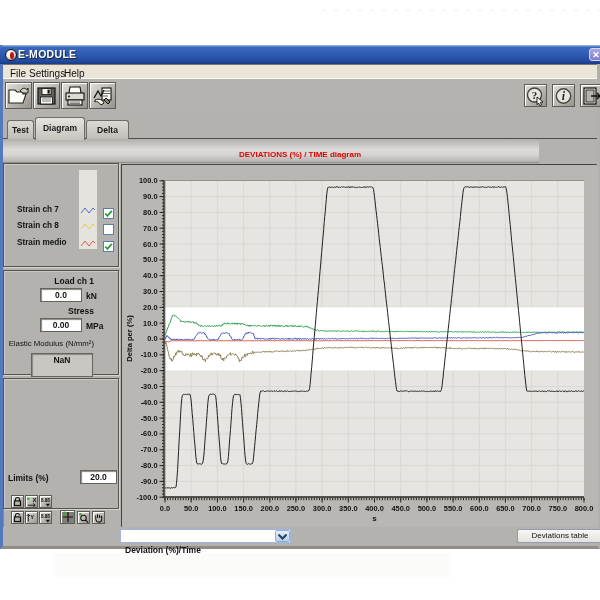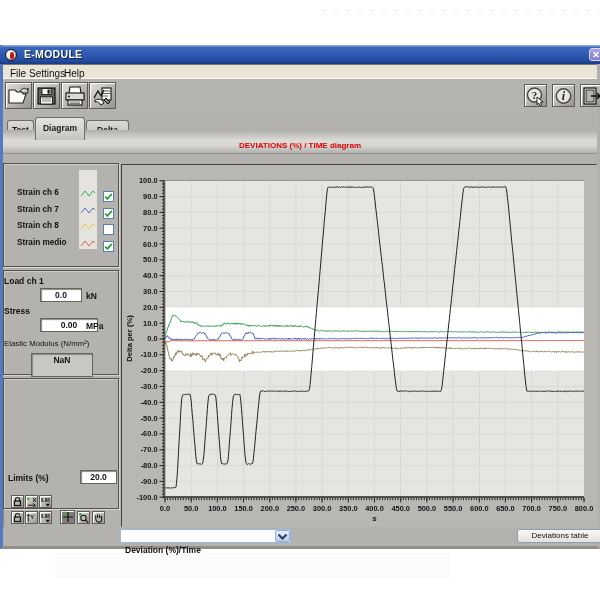--- a/index.html
+++ b/index.html
@@ -6,56 +6,56 @@
 .abs { position:absolute; }
 
 #dash { left:322px; top:10px; width:278px; height:1px;
   background:repeating-linear-gradient(90deg,#ededed 0 4px,#fff 4px 12px); }
 
 #win { left:0; top:45px; width:600px; height:504px; background:#b4b2af;
   border-left:3px solid #5578bf; border-right:3px solid #b2b0ad; border-bottom:3px solid #908e86; }
 
 #title { left:0; top:45px; width:600px; height:19px; border-radius:5px 0 0 0;
   background:linear-gradient(180deg,#a8bce0 0%,#3a68bd 12%,#2e58b0 55%,#234a9c 85%,#17398a 100%); }
-#title .cap { position:absolute; left:18px; top:3px; color:#fff; font-size:10.5px; font-weight:bold; letter-spacing:0.3px; text-shadow:1px 1px 1px #123;padding-left:6px; }
+#title .cap { position:absolute; left:18px; top:3px; color:#fff; font-size:10.5px; font-weight:bold; letter-spacing:0.3px; text-shadow:1px 1px 1px #123; }
 #ticon { position:absolute; left:5px; top:3.5px; width:12px; height:12px; border-radius:50%;
   background:radial-gradient(circle at 45% 40%, #ffffff 0 30%, #d8d8d8 55%, #707070 85%, #222 100%); border:1px solid #1a1a1a; }
 #ticon .drop { position:absolute; left:3.5px; top:2px; width:4.5px; height:7px; background:#cc1111; border-radius:45% 45% 50% 50%; }
 #closeb { position:absolute; left:589px; top:2.5px; width:14px; height:13px; background:linear-gradient(180deg,#a8a6e2,#817ec9); border:1px solid #d8d6f2; border-radius:3px; color:#fff; font-size:9px; font-weight:bold; text-align:center; line-height:12px; }
 
 #menub { left:3px; top:64px; width:594px; height:15px; background:#eae5d6; border-top:1px solid #77756e; border-bottom:1px solid #fbfaf6; color:#111; font-size:10px; }
 #menub span { position:absolute; top:3px; }
 
 #toolb { left:3px; top:79px; width:594px; height:32px; background:#b5b3b0; }
 .tbtn { position:absolute; top:3px; width:27px; height:27px; background:linear-gradient(135deg,#e3e0da,#96938d);
   border:1px solid #5e5c56; box-shadow:inset 1px 1px 0 #fff; display:flex; align-items:center; justify-content:center; }
 .tbtn2 { position:absolute; top:5px; width:23px; height:23px; background:linear-gradient(135deg,#e3e0da,#96938d);
   border:1px solid #5e5c56; box-shadow:inset 1px 1px 0 #fff; display:flex; align-items:center; justify-content:center; }
 
 #tabs { left:3px; top:111px; width:594px; height:28px; background:#b4b2af; }
 .tab { position:absolute; top:8.5px; height:19px; background:linear-gradient(180deg,#dcdad5,#bfbdb8);
   border:1px solid #6e6c66; border-bottom:none; border-radius:3px 3px 0 0; font-size:8.5px; font-weight:bold; color:#1a1a1a; text-align:center; }
 .tab.active { top:6px; height:23px; background:linear-gradient(180deg,#e6e4df,#c6c4bf); z-index:3; }
 #tabline { position:absolute; left:0; top:26.5px; width:594px; height:1.5px; background:#4e4c48; }
 
-#hdr { left:3px; top:130px; width:594px; height:24px; background:linear-gradient(180deg,#b0afac 0%,#dddcd9 45%,#d6d5d2 65%,#b3b2af 96%,#6a6965 100%); }
+#hdr { left:3px; top:139px; width:536px; height:24px; background:linear-gradient(180deg,#b0afac 0%,#dddcd9 45%,#d6d5d2 65%,#b3b2af 96%,#6a6965 100%); }
 #hdr span { position:absolute; left:0; width:594px; top:11px; text-align:center; color:#e00000; font-size:8px; font-weight:bold; }
 
 .panel { position:absolute; background:#b4b2af; border:1px solid #55534e; box-shadow:1px 1px 0 #d6d5d2, inset 1px 1px 0 #cccac6; }
 #pleg { left:3px; top:163px; width:116px; height:104px; }
 #pload { left:3px; top:270px; width:116px; height:105px; }
 #pbot { left:3px; top:378px; width:116px; height:131px; }
 
 .lrow { position:absolute; left:0; width:114px; height:13px; }
 .ltxt { position:absolute; left:13px; top:1px; font-size:8.2px; font-weight:bold; color:#111; }
 .lzig { position:absolute; left:75px; top:1px; width:18px; height:11px; background:#e5e3dd; }
 .lchk { position:absolute; left:99px; top:0.5px; width:11px; height:11px; }
 #zigbg { position:absolute; left:75px; top:6px; width:18px; height:79px; background:#e5e3dd; }
 
-.blab { position:absolute; width:90px; text-align:left; font-size:8.5px; font-weight:bold; color:#111; }
+.blab { position:absolute; width:90px; text-align:right; font-size:8.5px; font-weight:bold; color:#111; }
 .inp { position:absolute; background:#fff; border:1px solid #66645e; box-shadow:inset 1px 1px 1px #8a8882; font-size:8.5px; font-weight:bold; color:#111; text-align:center; }
 .unit { position:absolute; font-size:8.5px; font-weight:bold; color:#111; }
 
 #chartp { left:121px; top:164px; width:476px; height:363px; border-top:1.5px solid #44423e; border-left:1.5px solid #44423e; border-right:1px solid #807e78; border-bottom:1px solid #807e78; }
 
 #limlab { position:absolute; left:8px; top:473px; font-size:8.5px; font-weight:bold; color:#111; }
 #liminp { left:80px; top:470px; width:37px; height:14px; line-height:13px; }
 
 .sb { position:absolute; width:13px; height:13px; background:linear-gradient(135deg,#e4e1db,#9a978f);
   border:1px solid #5e5c56; box-shadow:inset 1px 1px 0 #fff; display:flex; align-items:center; justify-content:center; }
@@ -147,32 +147,20 @@
     <div class="tab" style="left:4px;width:27px;line-height:18px;">Test</div>
     <div class="tab active" style="left:32px;width:50px;line-height:21px;">Diagram</div>
     <div class="tab" style="left:83px;width:43px;line-height:18px;">Delta</div>
   </div>
   <div id="hdr" class="abs">
       <span>DEVIATIONS (%) / TIME diagram</span>
     </div>
 
   <div id="pleg" class="panel">
       <div id="zigbg"></div>
-      <div class="lrow" style="top:23px">
-        <span class="ltxt">Strain ch 6</span>
-        <span class="lzig">
-          <svg width="16" height="11" viewBox="0 0 16 11" style="position:absolute;left:1px;top:0">
-            <path d="M1 8 L5 3 L9 8 L13 3 L15 5" fill="none" stroke="#3aa559" stroke-width="1"></path>
-          </svg>
-        </span>
-        <span class="lchk"><svg width="11" height="11" viewBox="0 0 11 11">
-            <rect x="0.5" y="0.5" width="10" height="10" fill="#fff" stroke="#5a7fae"></rect>
-            <path d="M2.2 5.5 L4.4 7.8 L8.8 2.8" fill="none" stroke="#2f9e3f" stroke-width="1.8"></path>
-          </svg></span>
-      </div>
       <div class="lrow" style="top:40px">
         <span class="ltxt">Strain ch 7</span>
         <span class="lzig">
           <svg width="16" height="11" viewBox="0 0 16 11" style="position:absolute;left:1px;top:0">
             <path d="M1 8 L5 3 L9 8 L13 3 L15 5" fill="none" stroke="#5a6cc8" stroke-width="1"></path>
           </svg>
         </span>
         <span class="lchk"><svg width="11" height="11" viewBox="0 0 11 11">
             <rect x="0.5" y="0.5" width="10" height="10" fill="#fff" stroke="#5a7fae"></rect>
             <path d="M2.2 5.5 L4.4 7.8 L8.8 2.8" fill="none" stroke="#2f9e3f" stroke-width="1.8"></path>
@@ -201,21 +189,21 @@
             <path d="M2.2 5.5 L4.4 7.8 L8.8 2.8" fill="none" stroke="#2f9e3f" stroke-width="1.8"></path>
           </svg></span>
       </div>
     </div>
 
   <div id="pload" class="panel">
     <div class="blab" style="top:5px">Load ch 1</div>
     <div class="inp" style="left:36px;top:17px;width:42px;height:14px;line-height:13px;">0.0</div>
     <div class="unit" style="left:82px;top:20px">kN</div>
     <div class="blab" style="top:35px">Stress</div>
-    <div class="inp" style="left:36px;top:47px;width:58px;height:14px;line-height:13px;">0.00</div>
+    <div class="inp" style="left:36px;top:47px;width:42px;height:14px;line-height:13px;">0.00</div>
     <div class="unit" style="left:82px;top:50px">MPa</div>
     <div class="blab" style="top:68px;font-weight:normal;font-size:7.8px">Elastic Modulus (N/mm²)</div>
     <div class="inp" style="left:27px;top:82px;width:62px;height:24px;line-height:13px;background:#c9c7c1;">NaN</div>
   </div>
 
   <div id="pbot" class="panel"></div>
   <div class="abs" style="left:3px;top:509px;width:1px;height:33px;background:#8a8881"></div>
   <div id="limlab" class="abs">Limits (%)</div>
   <div id="liminp" class="inp abs">20.0</div>
   <div class="sb" style="left:11px;top:495px">

